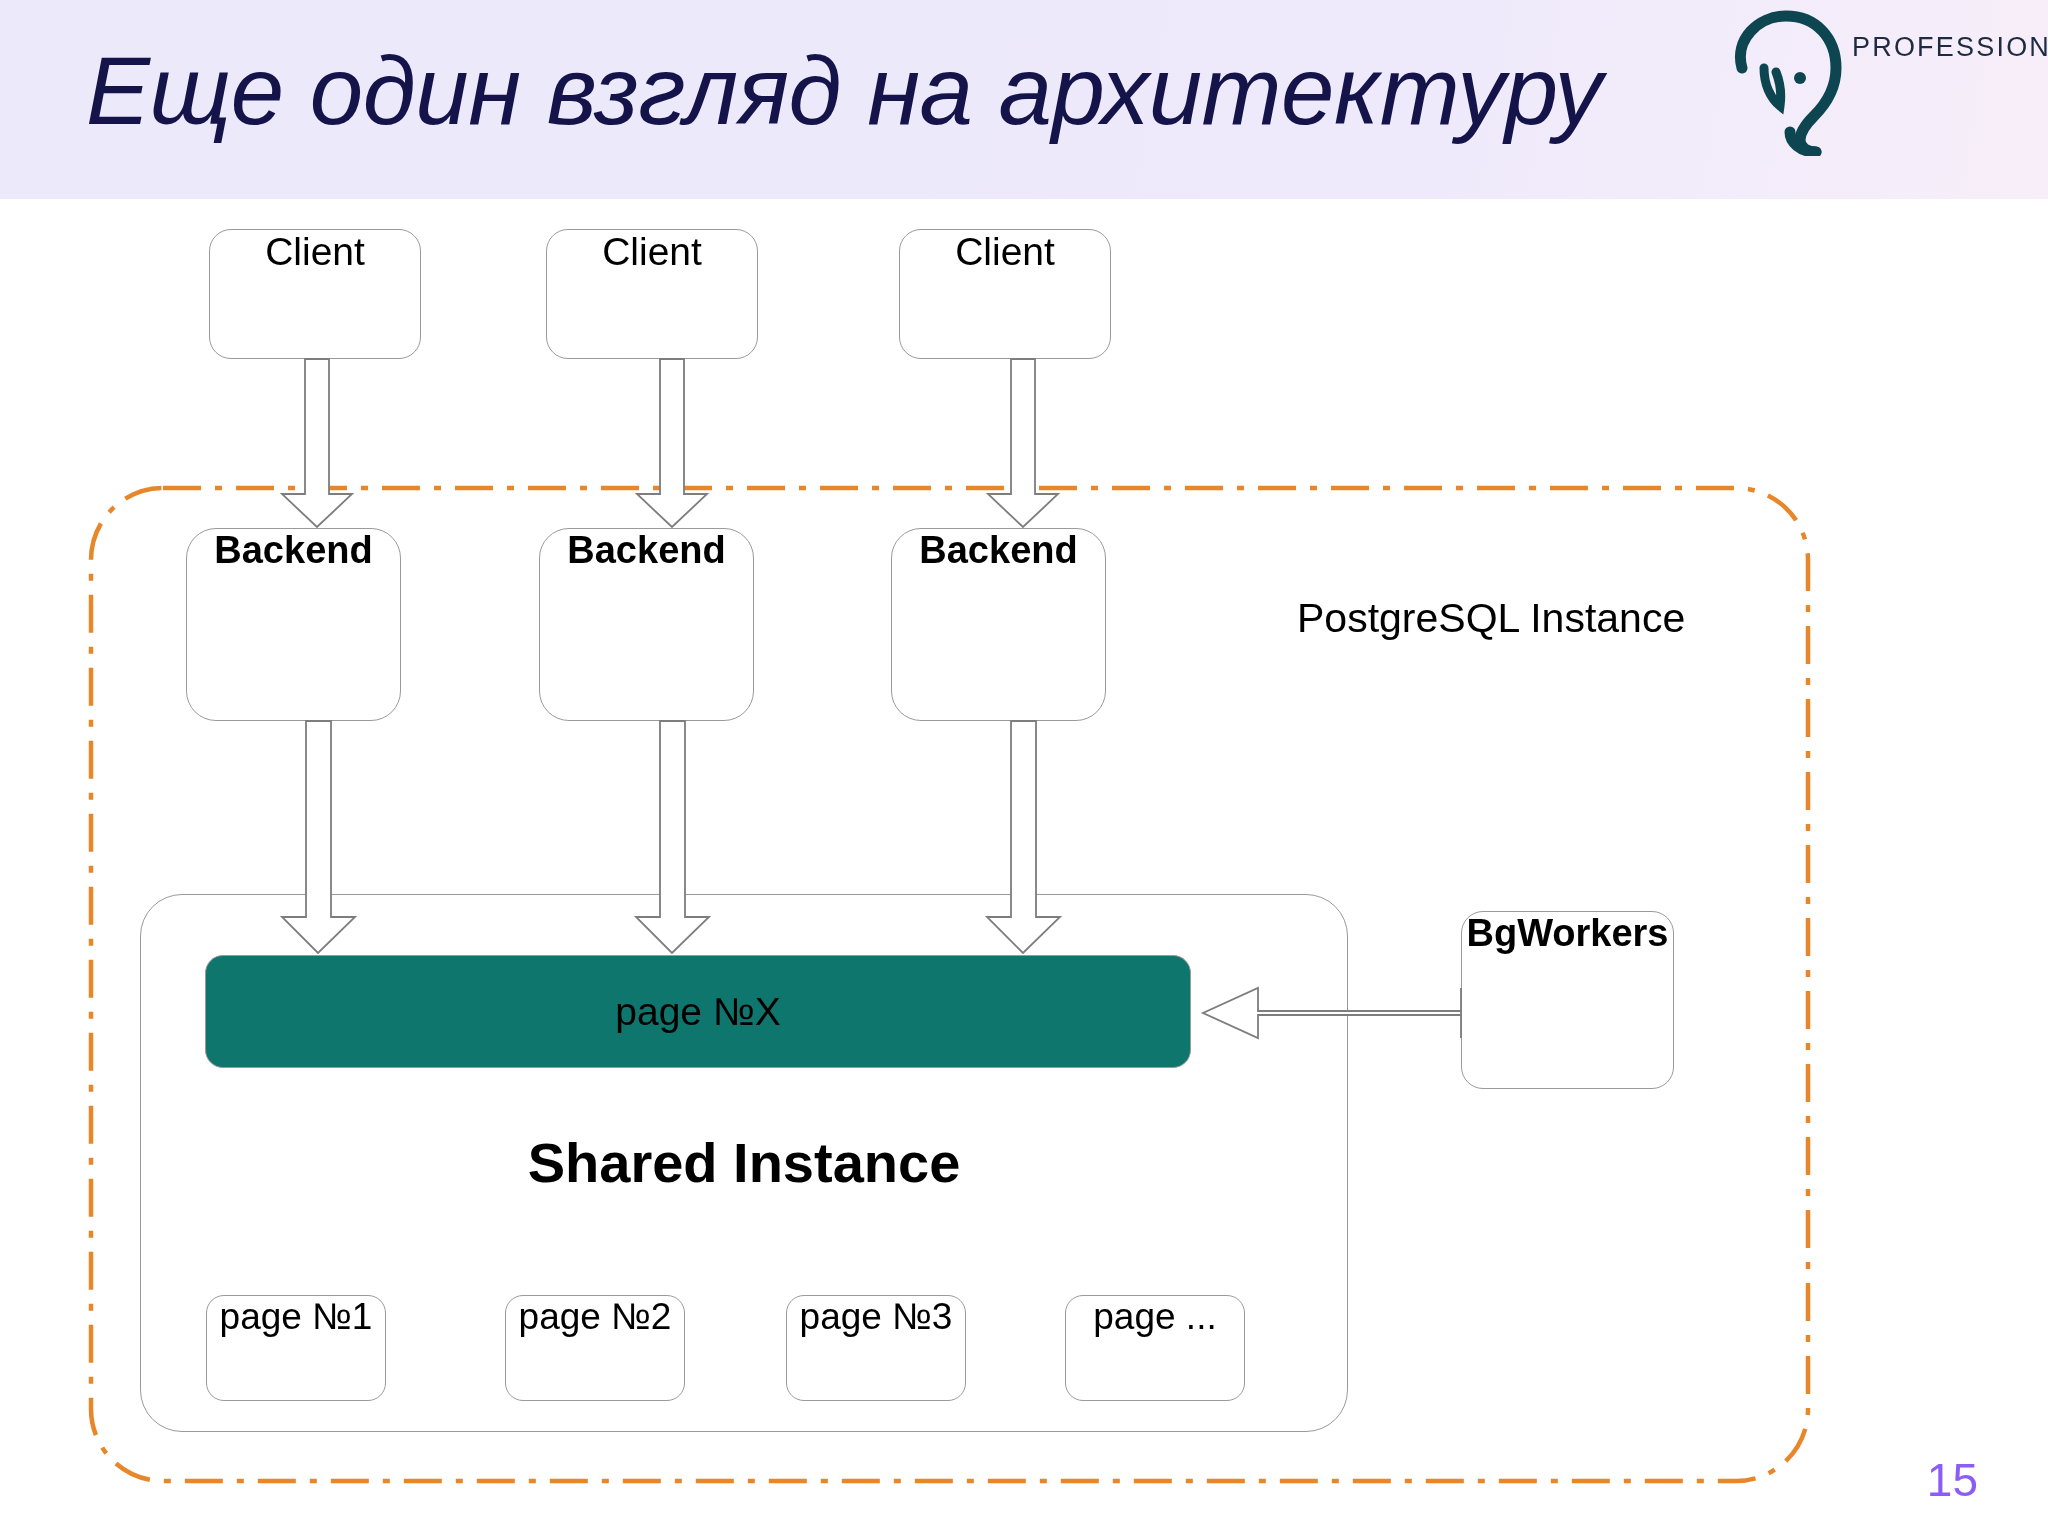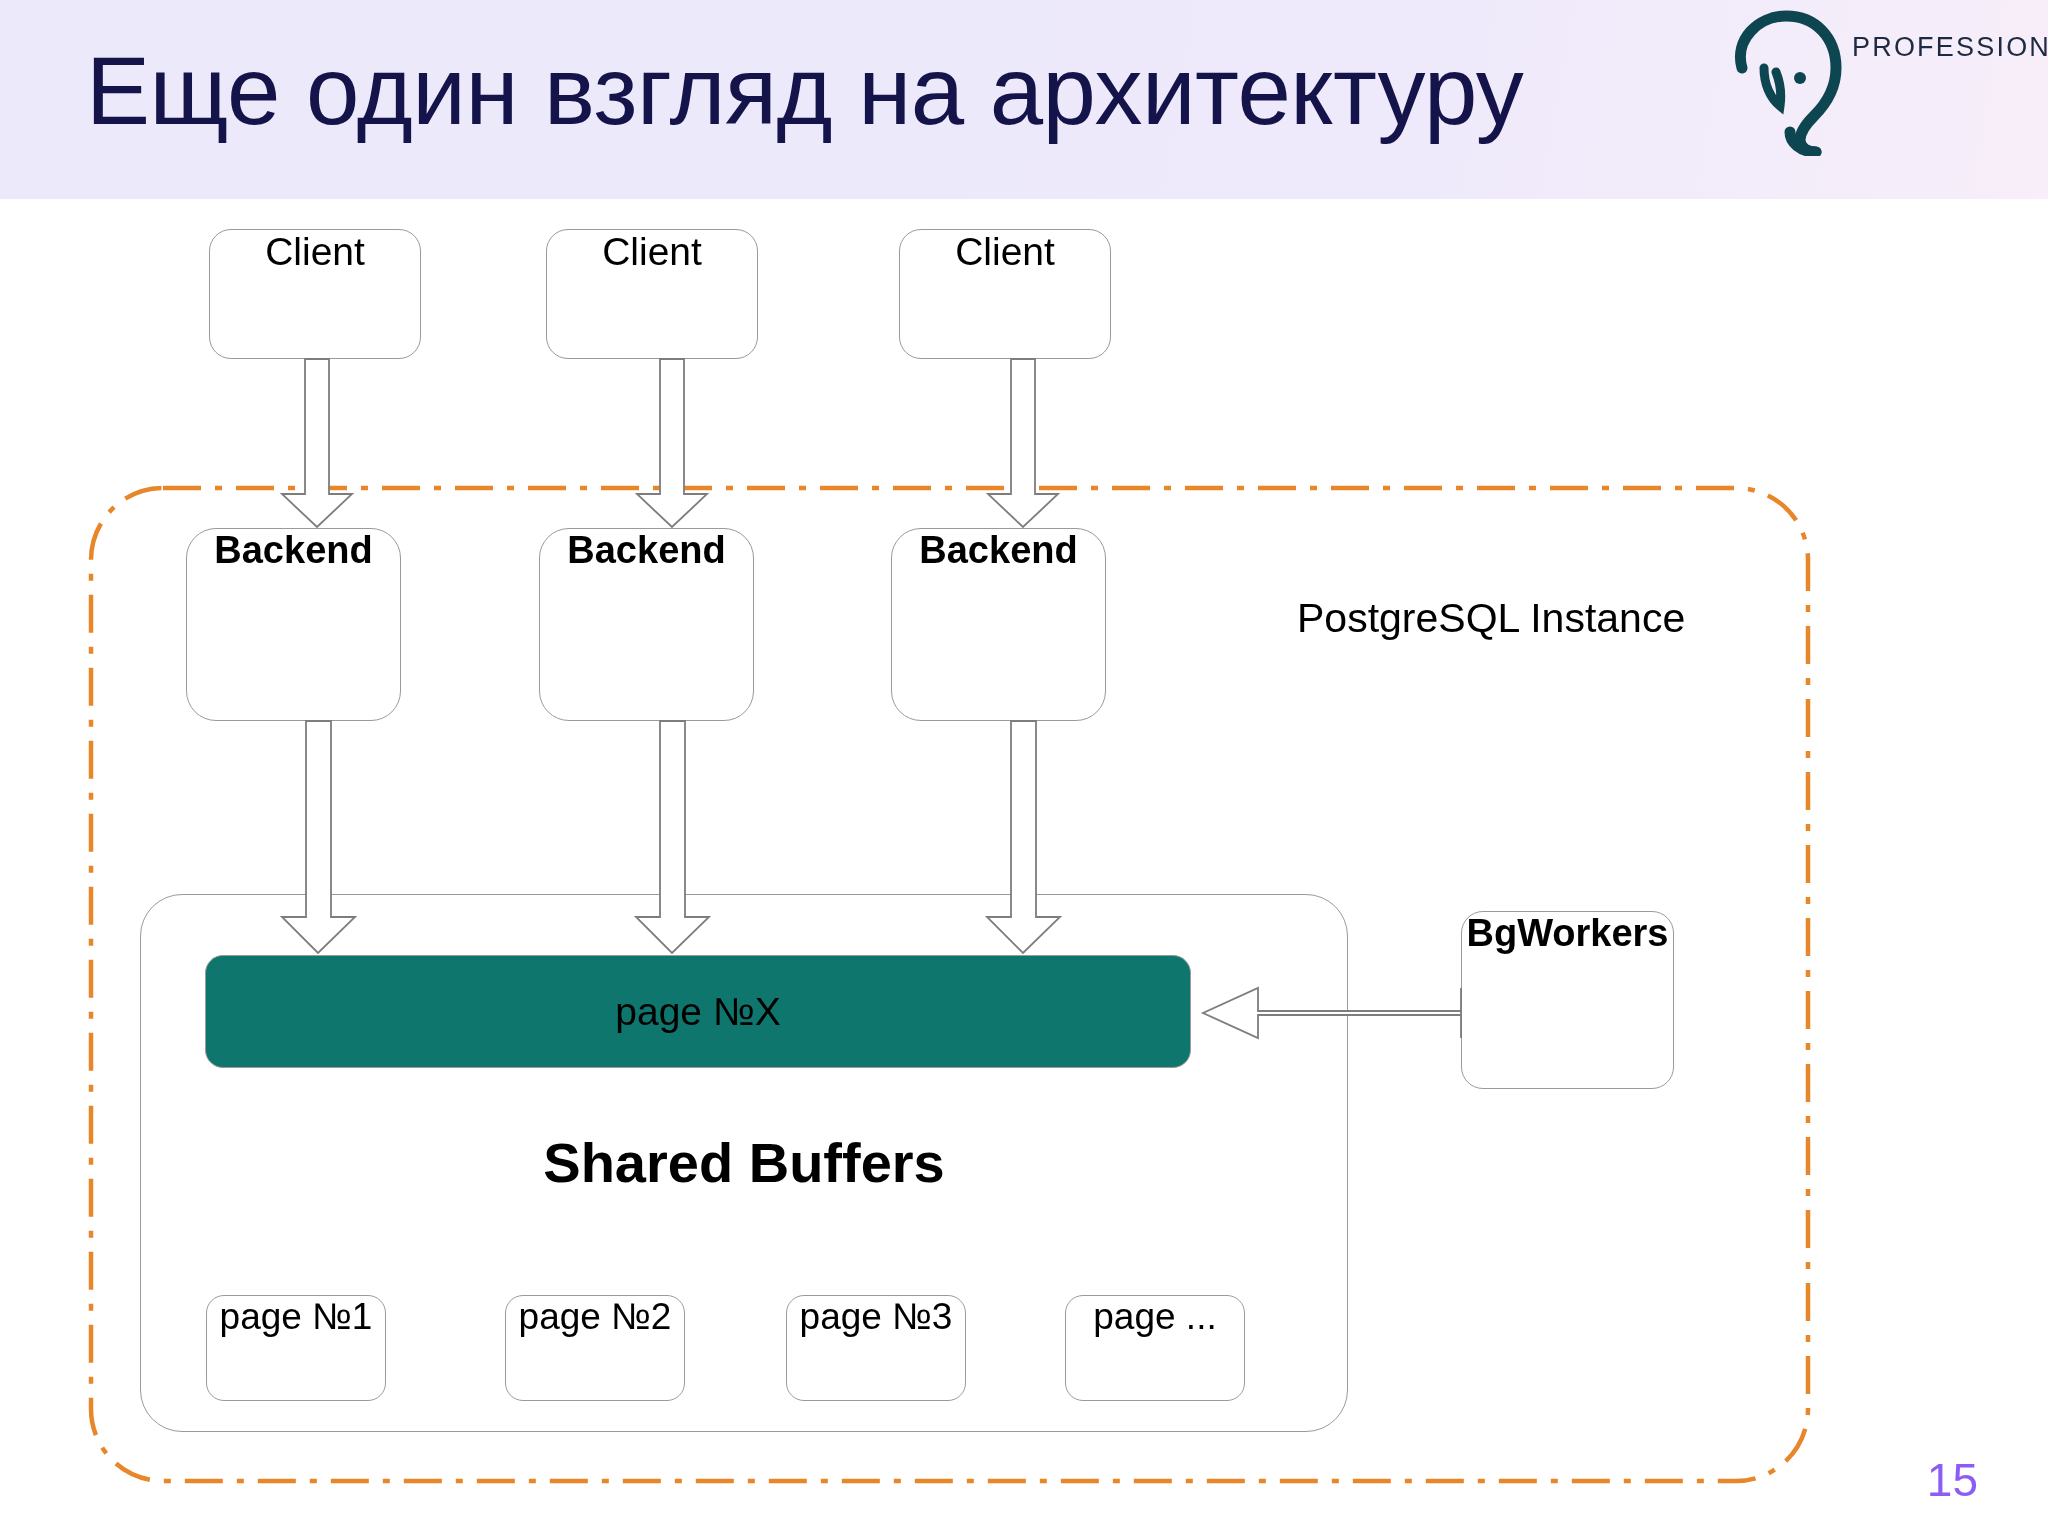--- a/index.html
+++ b/index.html
@@ -28,20 +28,21 @@
     position: absolute;
     left: 86px;
     top: 28px;
     font-size: 96px;
     line-height: 126px;
     color: #14134a;
     font-family: "Liberation Sans", sans-serif;
     font-weight: 400;
     white-space: nowrap;
     letter-spacing: -0.5px;
+    font-style: italic;
   }
 
   
   #logo {
     position: absolute;
     right: 44px;
     top: 6px;
     width: 400px;
     height: 150px;
   }
@@ -239,21 +240,21 @@
 <div class="node backend-box" style="left:891px; top:528px;">
   <span>Backend</span>
 </div>
 
 <div id="shared-buffers-box"></div>
 
 <div id="page-x-box">
   <span>page №X</span>
 </div>
 
-<div id="shared-buffers-label">Shared Buffers</div>
+<div id="shared-buffers-label">Shared Instance</div>
 
 <div class="node page-small" style="left:206px; top:1295px;">
   <span>page №1</span>
 </div>
 <div class="node page-small" style="left:505px; top:1295px;">
   <span>page №2</span>
 </div>
 <div class="node page-small" style="left:786px; top:1295px;">
   <span>page №3</span>
 </div>

